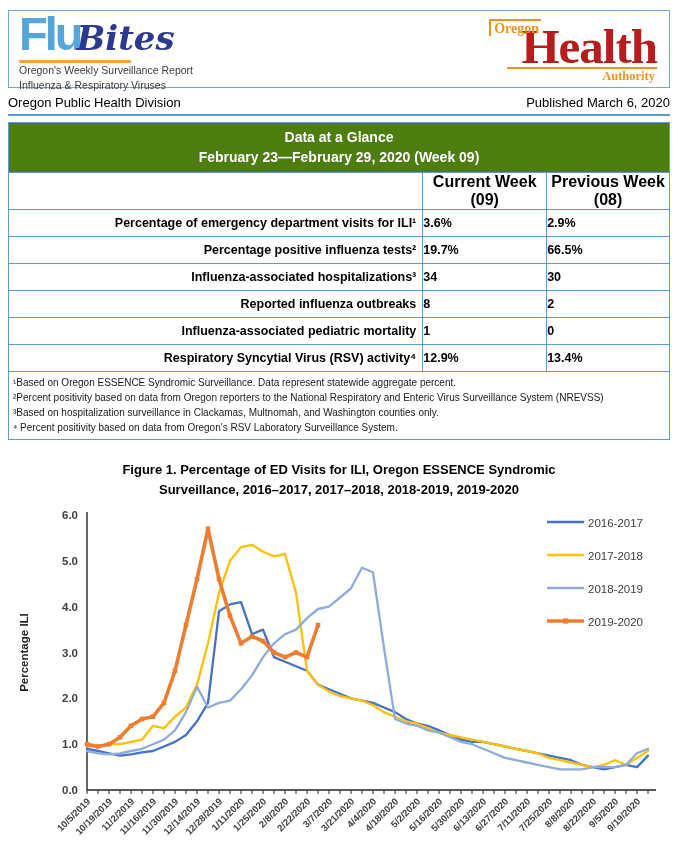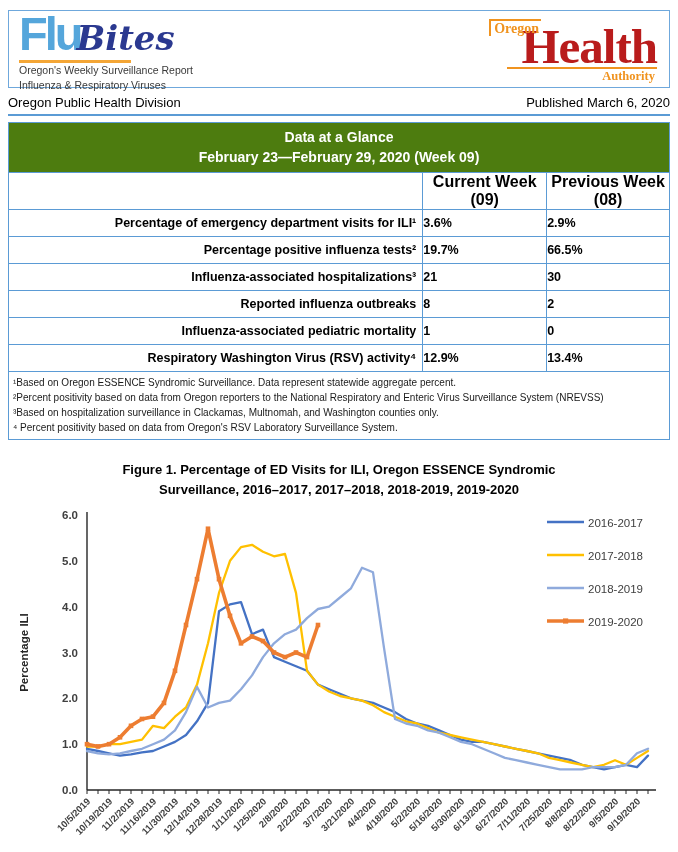--- a/index.html
+++ b/index.html
@@ -123,35 +123,35 @@
         <td class="tbl-val">3.6%</td>
         <td class="tbl-val">2.9%</td>
       </tr>
       <tr>
         <td class="tbl-label">Percentage positive influenza tests²</td>
         <td class="tbl-val">19.7%</td>
         <td class="tbl-val">66.5%</td>
       </tr>
       <tr>
         <td class="tbl-label">Influenza-associated hospitalizations³</td>
-        <td class="tbl-val">21</td>
+        <td class="tbl-val">34</td>
         <td class="tbl-val">30</td>
       </tr>
       <tr>
         <td class="tbl-label">Reported influenza outbreaks</td>
         <td class="tbl-val">8</td>
         <td class="tbl-val">2</td>
       </tr>
       <tr>
         <td class="tbl-label">Influenza-associated pediatric mortality</td>
         <td class="tbl-val">1</td>
         <td class="tbl-val">0</td>
       </tr>
       <tr>
-        <td class="tbl-label">Respiratory Washington Virus (RSV) activity⁴</td>
+        <td class="tbl-label">Respiratory Syncytial Virus (RSV) activity⁴</td>
         <td class="tbl-val">12.9%</td>
         <td class="tbl-val">13.4%</td>
       </tr>
       <tr>
         <td class="tbl-foot" colspan="3">
           <div class="footnote">¹Based on Oregon ESSENCE Syndromic Surveillance. Data represent statewide aggregate percent.</div>
           <div class="footnote">²Percent positivity based on data from Oregon reporters to the National Respiratory and Enteric Virus Surveillance System (NREVSS)</div>
           <div class="footnote">³Based on hospitalization surveillance in Clackamas, Multnomah, and Washington counties only.</div>
           <div class="footnote">⁴ Percent positivity based on data from Oregon's RSV Laboratory Surveillance System.</div>
         </td>

